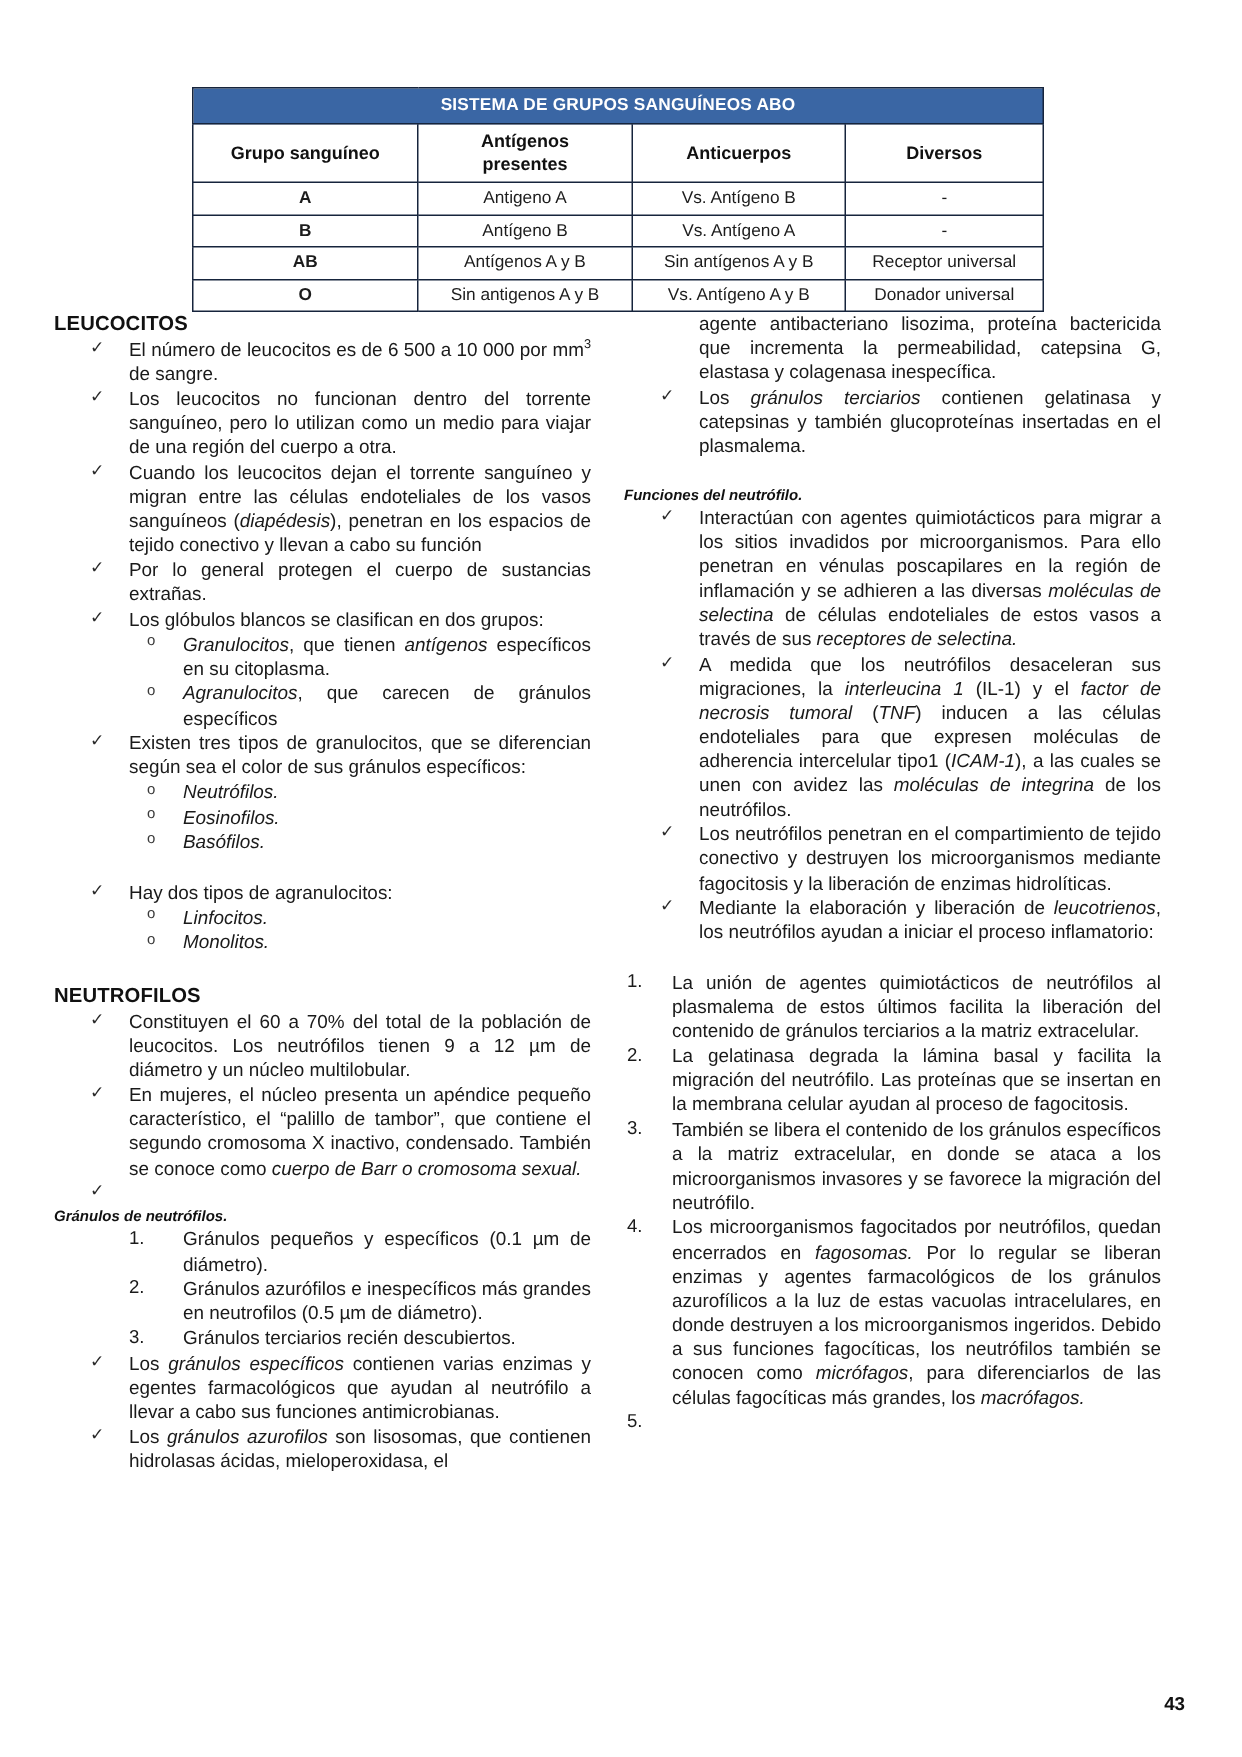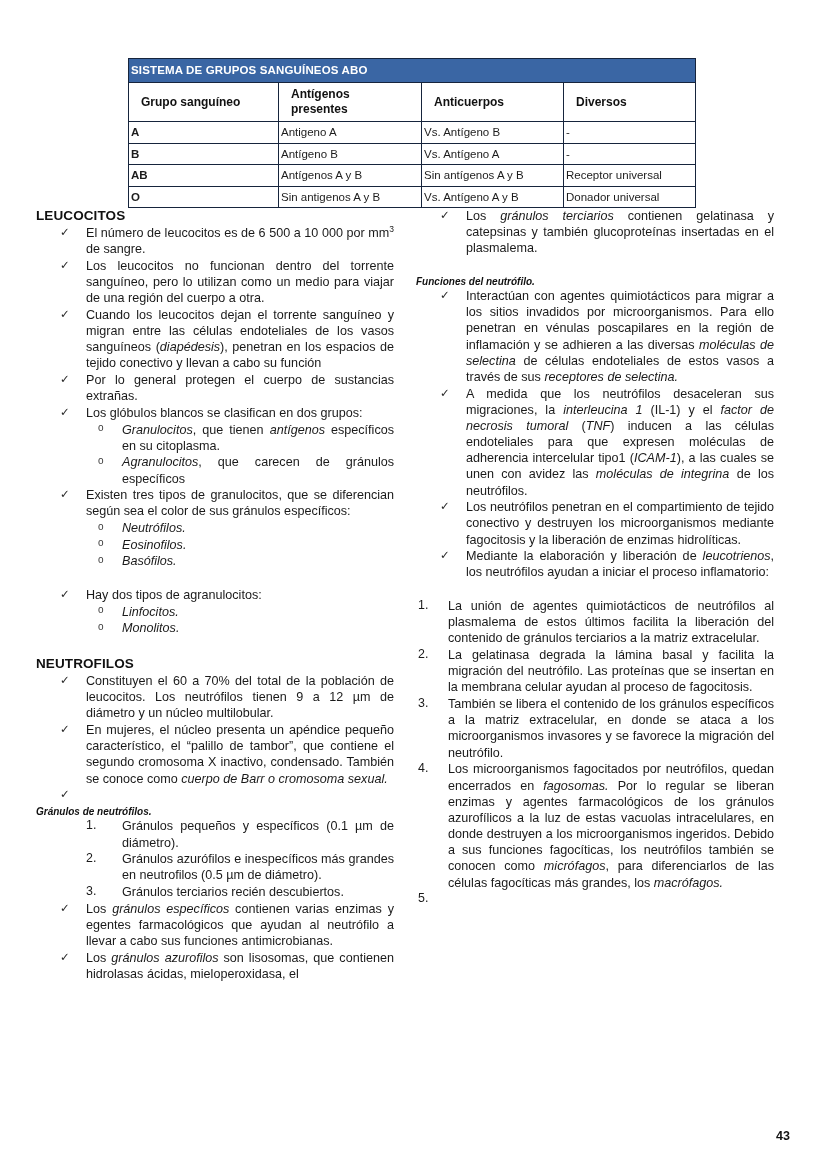--- a/index.html
+++ b/index.html
@@ -28,21 +28,21 @@
     width: 567px;
   }
   table.abo {
     width: 100%;
     border-collapse: collapse;
     font-size: 11.5px;
     table-layout: fixed;
   }
   table.abo th, table.abo td {
     border: 1px solid #16243c;
-    text-align: left;
+    text-align: center;
     padding: 3px 2px;
     line-height: 1.25;
   }
   table.abo tr.title-row th {
     background: #3a66a4;
     color: #ffffff;
     font-weight: bold;
     font-size: 11.5px;
     letter-spacing: .15px;
     padding: 4px 2px 5px;
@@ -330,20 +330,23 @@
           <span>Los <i>gránulos azurofilos</i> son lisosomas, que contienen hidrolasas ácidas, mieloperoxidasa, el</span>
         </li>
       </ul>
 
     </div>
 
     <div class="col col-right">
 
       <ul class="checks">
         <li class="chk">
+          <span>agente antibacteriano lisozima, proteína bactericida que incrementa la permeabilidad, catepsina G, elastasa y colagenasa inespecífica.</span>
+        </li>
+        <li class="chk">
           <span class="mk">✓</span>
           <span>Los <i>gránulos terciarios</i> contienen gelatinasa y catepsinas y también glucoproteínas insertadas en el plasmalema.</span>
         </li>
       </ul>
 
       <div class="spacer-lg"></div>
 
       <h3 class="subsec">Funciones del neutrófilo.</h3>
 
       <ul class="checks">

